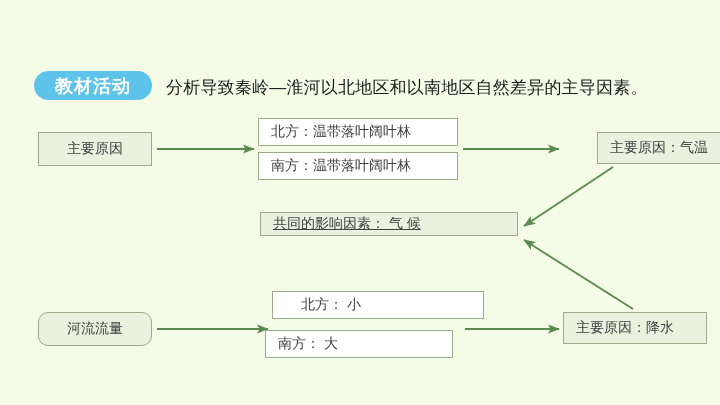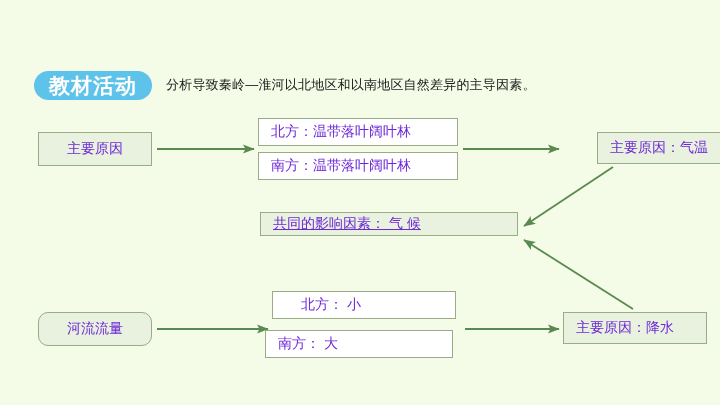--- a/index.html
+++ b/index.html
@@ -31,46 +31,46 @@
   
   .badge {
     position: absolute;
     left: 34px;
     top: 71px;
     width: 118px;
     height: 29px;
     border-radius: 15px;
     background: #5ec3ea;
     color: #ffffff;
-    font-size: 21px;
+    font-size: 18px;
     font-weight: bold;
     letter-spacing: 1px;
     display: flex;
     align-items: center;
     justify-content: center;
     box-sizing: border-box;
   }
   .subtitle {
     position: absolute;
     left: 166px;
     top: 76px;
-    font-size: 13px;
+    font-size: 17px;
     color: #1a1a1a;
     white-space: nowrap;
     letter-spacing: 0.2px;
   }
 
   
   .node {
     position: absolute;
     box-sizing: border-box;
     display: flex;
     align-items: center;
     font-size: 14px;
-    color: #6d28d9;
+    color: #404040;
     white-space: nowrap;
   }
   .node.green {
     background: #e9f2de;
     border: 1px solid #9aab8a;
     justify-content: center;
   }
   .node.white {
     background: #ffffff;
     border: 1px solid #9aab8a;
@@ -84,21 +84,21 @@
 
   
   #node-vegetation-type { left: 38px;  top: 132px; width: 114px; height: 34px; }
   #node-veg-north       { left: 258px; top: 118px; width: 200px; height: 28px; }
   #node-veg-south       { left: 258px; top: 152px; width: 200px; height: 28px; }
   #node-cause-temp      { left: 563px; top: 132px; width: 128px; height: 32px; margin-left: 34px; }
 
   #node-common-factor   { left: 260px; top: 212px; width: 258px; height: 24px; text-decoration: underline; }
 
   #node-river-flow      { left: 38px;  top: 312px; width: 114px; height: 34px; border-radius: 10px; }
-  #node-flow-north      { left: 272px; top: 291px; width: 184px; height: 28px; padding-left: 28px; }
+  #node-flow-north      { left: 272px; top: 291px; width: 212px; height: 28px; padding-left: 28px; }
   #node-flow-south      { left: 265px; top: 330px; width: 188px; height: 28px; }
   #node-cause-precip    { left: 563px; top: 312px; width: 144px; height: 32px; }
 </style>
 </head>
 <body>
 
 <div id="stage">
 
   <svg id="arrow-layer" viewBox="0 0 720 405" xmlns="http://www.w3.org/2000/svg">
     <defs>

